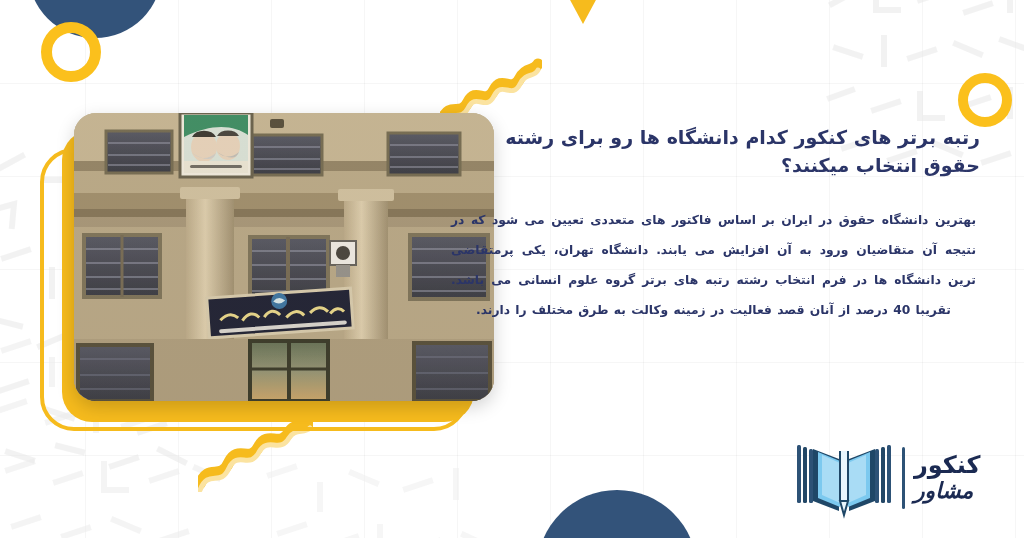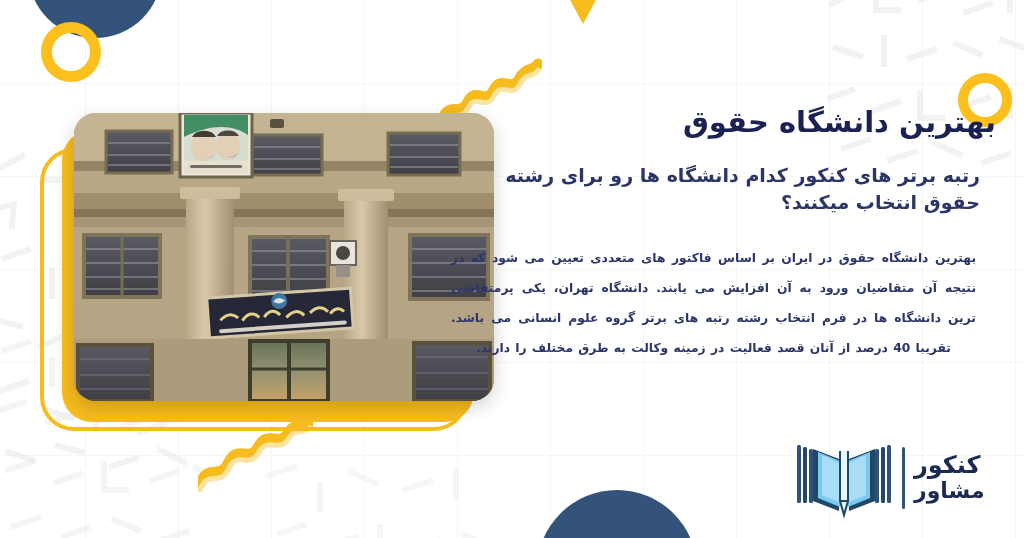--- a/index.html
+++ b/index.html
@@ -94,21 +94,21 @@
     position:absolute;left:795px;top:430px;width:200px;height:95px;
     display:flex;flex-direction:row-reverse;align-items:center;gap:9px;
   }
   .logo-mark{width:98px;height:82px;flex:none;}
   .logo-divider{width:3px;height:62px;background:#2d5276;border-radius:2px;flex:none;}
   .logo-words{
     display:flex;flex-direction:column;align-items:flex-end;justify-content:center;
     color:#1b2a52;font-weight:bold;line-height:1.12;
   }
   .logo-word-1{font-size:24px;letter-spacing:1px;}
-  .logo-word-2{font-size:22px;letter-spacing:1px;}
+  .logo-word-2{font-size:22px;letter-spacing:1px;font-style:italic;}
 </style>
 </head>
 <body>
 
 <div id="stage">
 
   <div class="bg-grid"></div>
 
   <svg class="memphis memphis-tl" viewBox="0 0 230 330">
     <g fill="none" stroke="#e9e9e9" stroke-width="6" stroke-linecap="square">
@@ -342,21 +342,20 @@
         <path d="M6 246 H76 M6 262 H76 M6 276 H76"></path>
         <path d="M342 244 H414 M342 260 H414 M342 276 H414"></path>
       </g>
 
       <rect width="420" height="288" fill="#c79a4a" opacity=".09"></rect>
       <rect width="420" height="288" fill="url(#skyWall)" opacity=".05"></rect>
     </svg>
   </div>
 
   <div class="content">
-    <h1 class="headline">بهترین دانشگاه حقوق</h1>
     <p class="subhead">رتبه برتر های کنکور کدام دانشگاه ها رو برای رشته حقوق انتخاب میکنند؟</p>
     <p class="body-copy">بهترین دانشگاه حقوق در ایران بر اساس فاکتور های متعددی تعیین می شود که در نتیجه آن متقاضیان ورود به آن افزایش می یابند. دانشگاه تهران، یکی پرمتقاضی ترین دانشگاه ها در فرم انتخاب رشته رتبه های برتر گروه علوم انسانی می باشد. تقریبا 40 درصد از آنان قصد فعالیت در زمینه وکالت به طرق مختلف را دارند.</p>
   </div>
 
   <div class="logo">
     <svg class="logo-mark" viewBox="0 0 98 82">
       <g>
 
         <rect x="2" y="8" width="4" height="58" rx="1.5" fill="#2d5276"></rect>
         <rect x="8" y="10" width="4" height="56" rx="1.5" fill="#234766"></rect>

